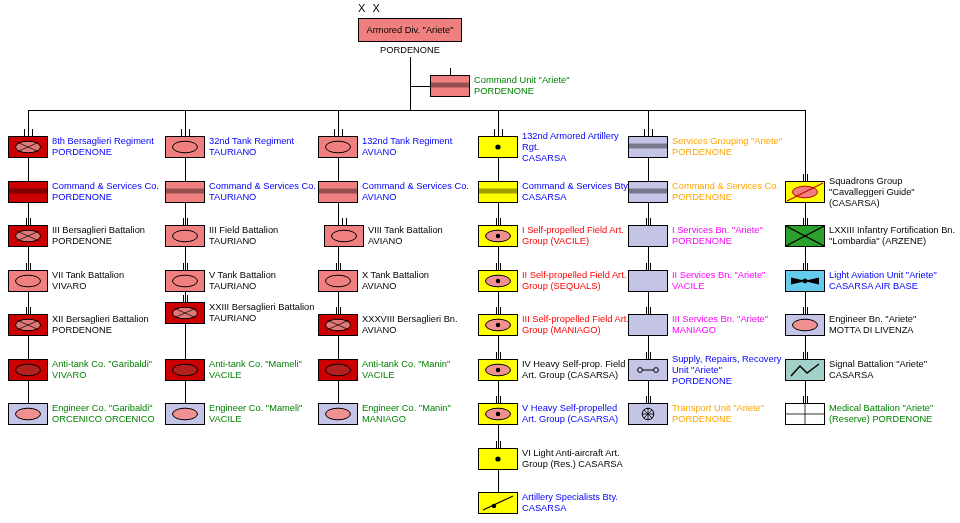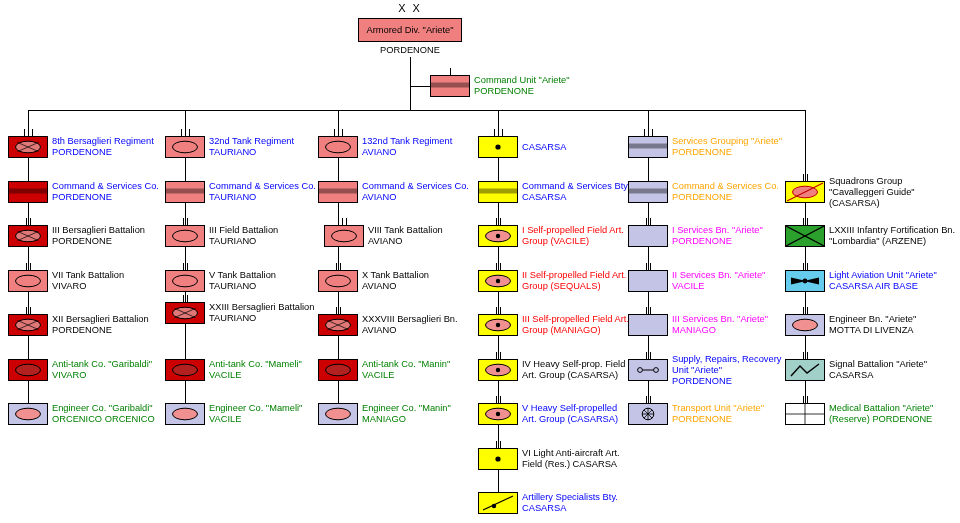--- a/index.html
+++ b/index.html
@@ -12,21 +12,21 @@
   .cline{ position:absolute; background:#000; }
   .unit{ position:absolute; width:40px; height:22px; }
   .ticks{ position:absolute; left:0; right:0; top:-8px; height:8px;
           display:flex; justify-content:center; align-items:flex-end; gap:3px; }
   .tick{ width:1px; height:7px; background:#000; }
   .ubox{ position:absolute; left:0; top:0; width:40px; height:22px; border:1px solid #000; }
   .ubox svg{ position:absolute; left:0; top:0; width:100%; height:100%; display:block; }
   .ulabel{ position:absolute; left:44px; top:50%; transform:translateY(-50%); }
   .uname{ white-space:normal; }
   
-  #division-size{ position:absolute; left:358px; top:3px; width:104px; text-align:center;
+  #division-size{ position:absolute; left:358px; top:3px; width:104px; text-align:left;
                   font-size:11px; color:#000; letter-spacing:2px; }
   #division-box{ position:absolute; left:358px; top:18px; width:104px; height:24px;
                  background:#F08080; border:1px solid #000; display:flex;
                  align-items:center; justify-content:center; color:#000; }
   #division-loc{ position:absolute; left:358px; top:45px; width:104px; text-align:center; color:#000; }
 </style>
 </head>
 <body>
 
 <div id="org-chart">
@@ -382,20 +382,21 @@
         <div class="tick"></div>
         <div class="tick"></div>
         <div class="tick"></div>
       </div>
       <div class="ubox" style="background:#FFFF00">
         <svg viewBox="0 0 38 20" preserveAspectRatio="none">
           <circle cx="19" cy="10" r="2.6" fill="#000"></circle>
         </svg>
       </div>
       <div class="ulabel" style="width:108px;color:#0000FF">
+        <div class="uname">132nd Armored Artillery Rgt.</div>
         <div>CASARSA</div>
       </div>
     </div>
     <div class="unit" style="left:478px;top:180.5px">
       <div class="ticks">
         <div class="tick"></div>
       </div>
       <div class="ubox" style="background:#FFFF00">
         <svg viewBox="0 0 38 20" preserveAspectRatio="none">
           <rect x="0" y="6.5" width="38" height="5" fill="rgba(0,0,0,0.38)"></rect>
@@ -485,21 +486,21 @@
       <div class="ticks">
         <div class="tick"></div>
         <div class="tick"></div>
       </div>
       <div class="ubox" style="background:#FFFF00">
         <svg viewBox="0 0 38 20" preserveAspectRatio="none">
           <circle cx="19" cy="10" r="2.6" fill="#000"></circle>
         </svg>
       </div>
       <div class="ulabel" style="width:108px;color:#000000">
-        <div class="uname">VI Light Anti-aircraft Art. Field (Res.) CASARSA</div>
+        <div class="uname">VI Light Anti-aircraft Art. Group (Res.) CASARSA</div>
       </div>
     </div>
     <div class="unit" style="left:478px;top:492px">
       <div class="ticks">
         <div class="tick"></div>
       </div>
       <div class="ubox" style="background:#FFFF00">
         <svg viewBox="0 0 38 20" preserveAspectRatio="none">
           <line x1="4" y1="17" x2="34" y2="3" stroke="#000" stroke-width="1.2"></line>
           <circle cx="15" cy="13" r="2.2" fill="#000"></circle>

